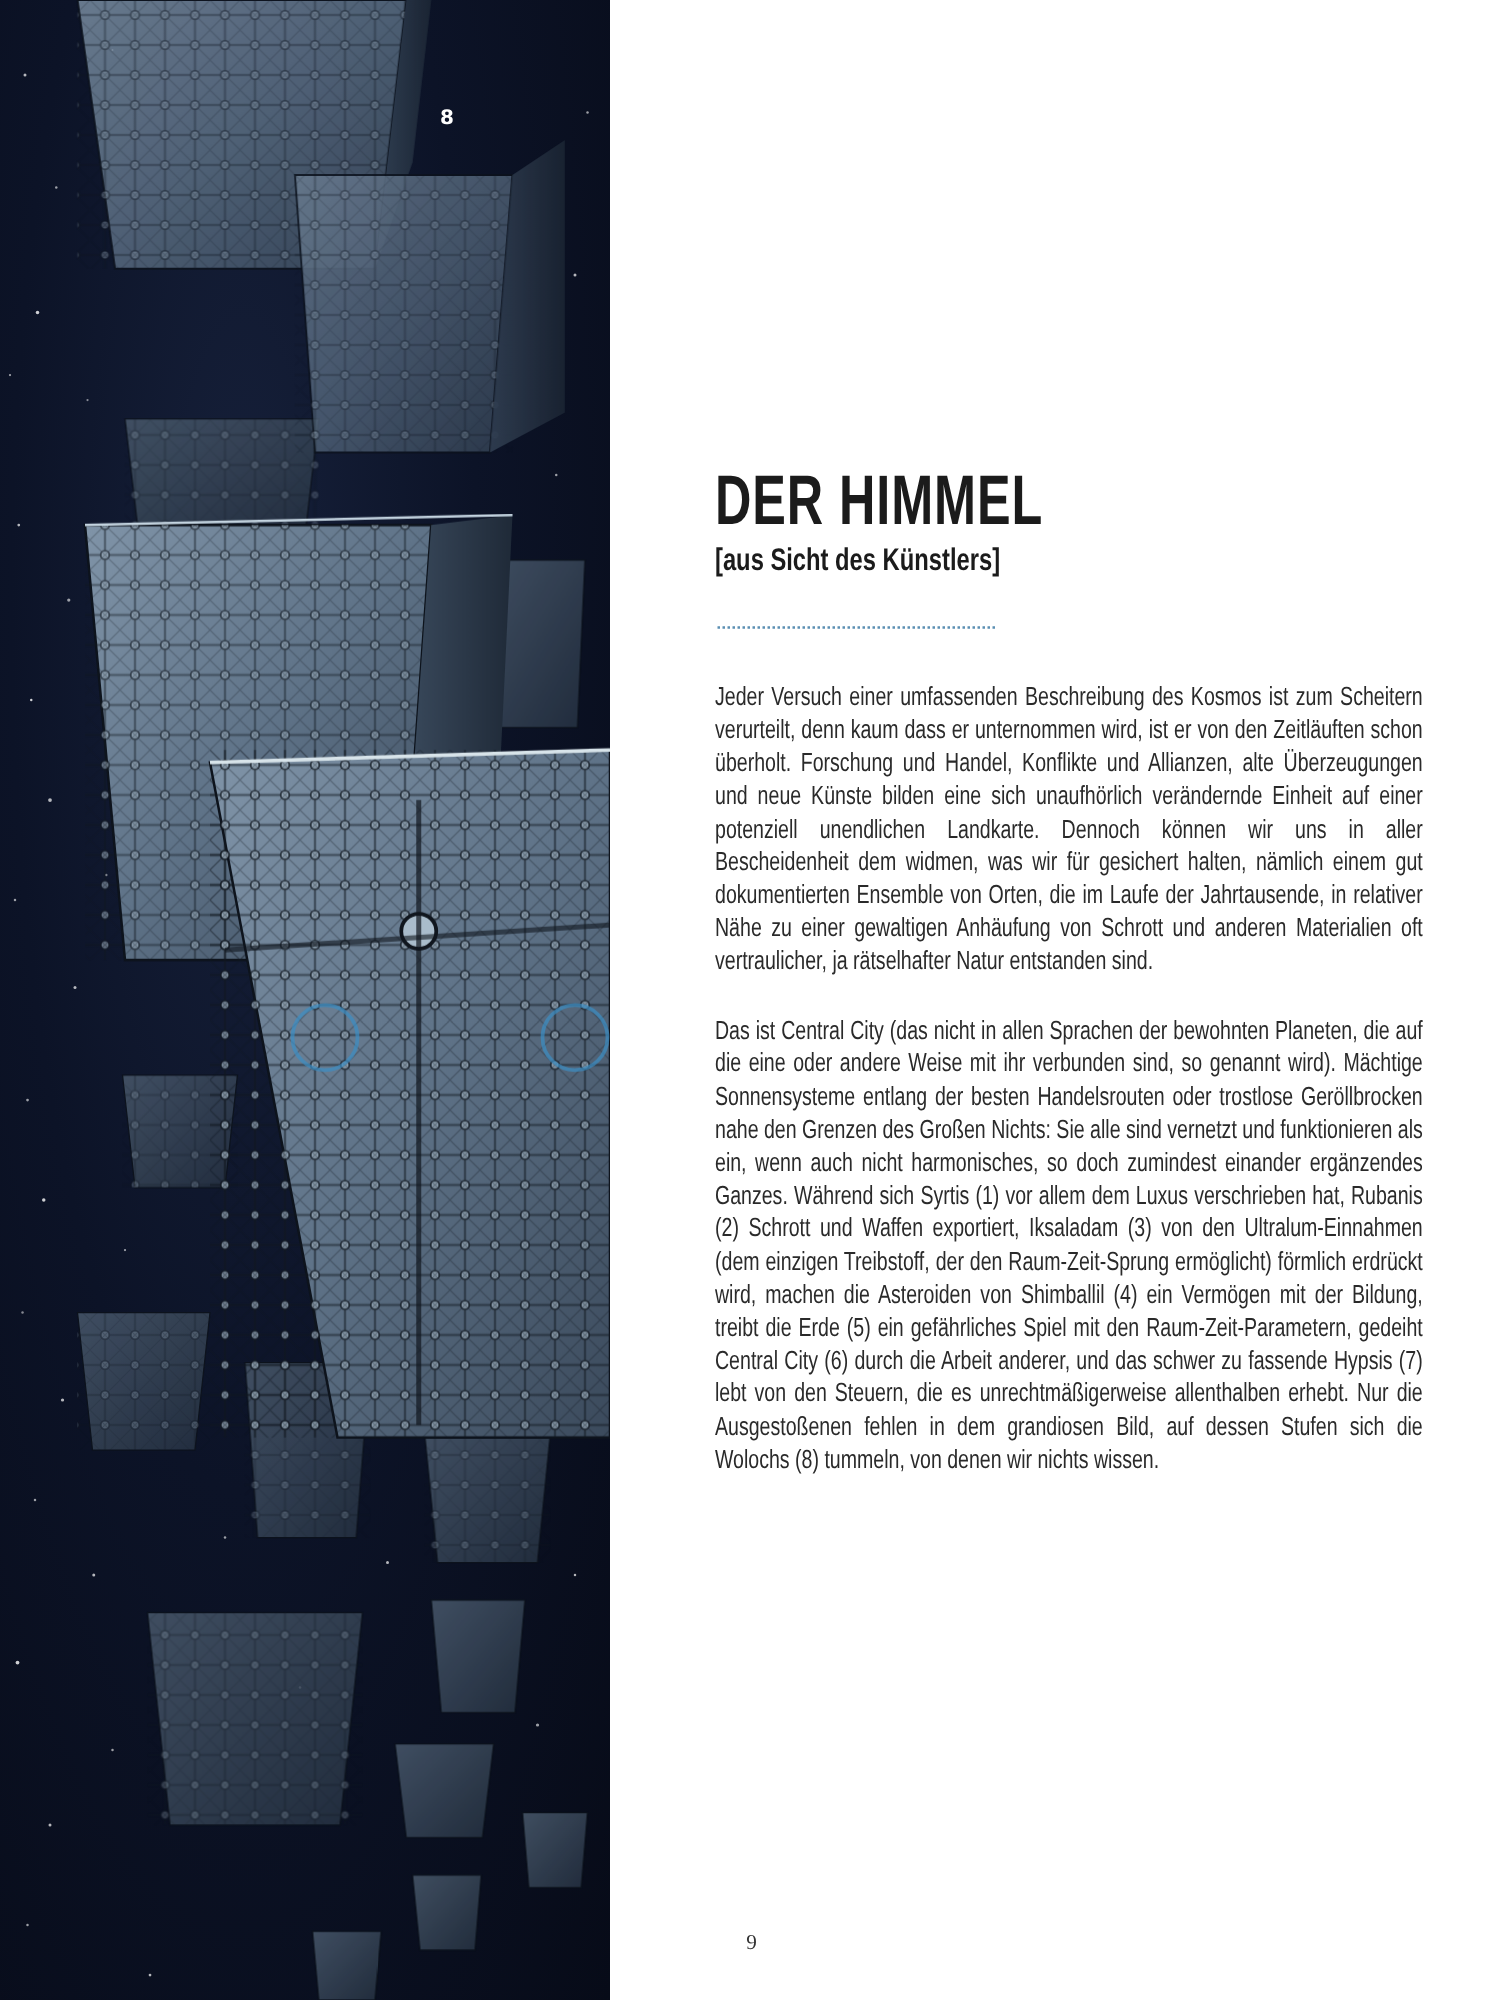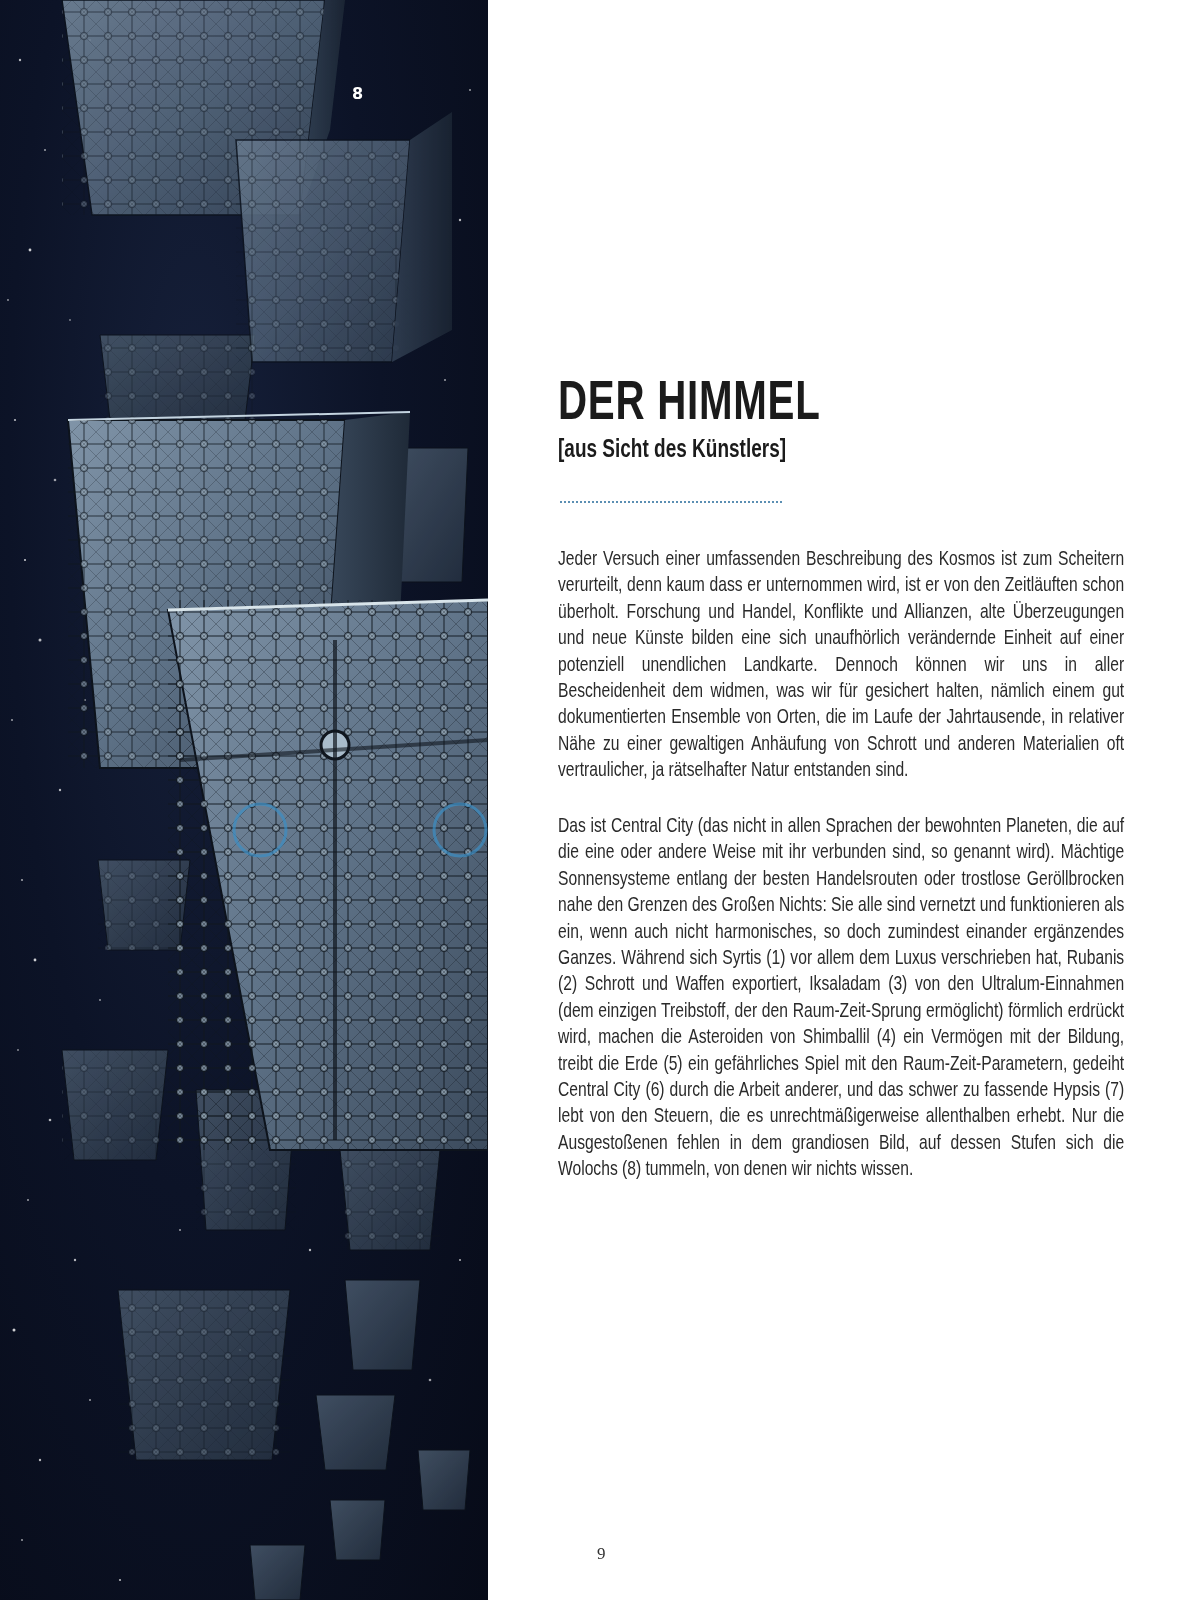--- a/index.html
+++ b/index.html
@@ -13,21 +13,21 @@
       background: radial-gradient(ellipse at 40% 30%, #16203a 0%, #0c1327 45%, #070b18 100%);
       overflow: hidden;
     }
     .art-panel svg { position: absolute; left: 0; top: 0; }
     .plate-number {
       position: absolute; left: 352px; top: 84px;
       color: #ffffff; font-family: "DejaVu Sans", sans-serif; font-weight: bold;
       font-size: 16px; letter-spacing: 0.5px;
     }
     .text-column {
-      position: absolute; left: 558px; top: 0; width: 572px; height: 1600px;
+      position: absolute; left: 572px; top: 0; width: 572px; height: 1600px;
     }
     .title {
       position: absolute; left: 0; top: 372px;
       font-family: "Liberation Sans", sans-serif; font-weight: bold;
       font-size: 56px; line-height: 56px; color: #1b1b1b;
       transform: scaleX(0.72); transform-origin: left top;
       letter-spacing: 1px; white-space: nowrap;
     }
     .subtitle {
       position: absolute; left: 0; top: 434px;

